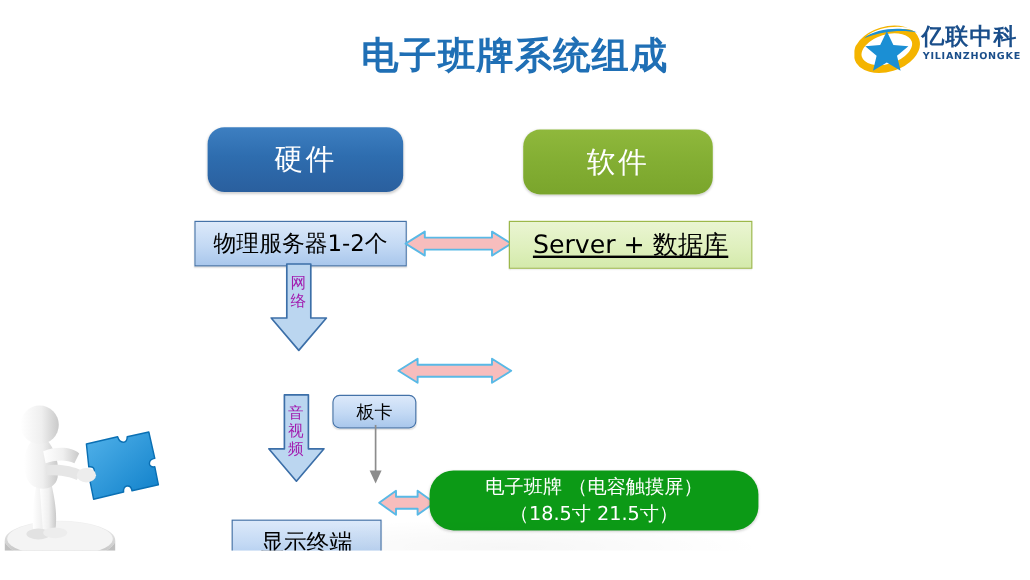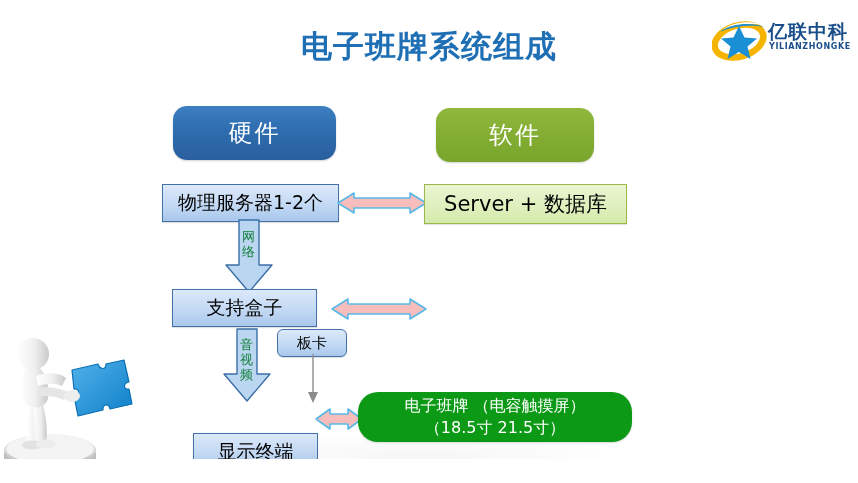--- a/index.html
+++ b/index.html
@@ -100,20 +100,21 @@
   .greenbox {
     position: absolute;
     background: linear-gradient(180deg, #EAF5D2 0%, #DFF0BE 55%, #D4EAAB 100%);
     border: 1px solid #9CB84A;
     display: flex;
     align-items: center;
     justify-content: center;
     color: #000000;
     font-size: 21px;
     box-shadow: 0 1px 1px rgba(0,0,0,0.10);
+    text-decoration: underline;
   }
   #box-serverdb { left: 424px; top: 184px; width: 201px; height: 38px; }
   #box-client   { left: 424px; top: 290px; width: 223px; height: 38px; }
   #box-panel {
     position: absolute;
     left: 358px; top: 392px; width: 274px; height: 50px;
     background: #0C9A16;
     border-radius: 20px;
     display: flex;
     flex-direction: column;
@@ -122,21 +123,21 @@
     color: #ffffff;
     font-size: 16px;
     line-height: 22px;
     box-shadow: 0 1px 2px rgba(0,0,0,0.15);
   }
   
   .hsvg, .vsvg, .thin-svg { position: absolute; }
   .arrow-label {
     position: absolute;
     width: 17px;
-    color: #15803d;
+    color: #a21caf;
     font-size: 13px;
     line-height: 15px;
     text-align: center;
     z-index: 5;
   }
   #label-network { left: 240px; top: 229px; }
   #label-av      { left: 238px; top: 337px; }
   
   #figure { position: absolute; left: 2px; top: 330px; width: 132px; height: 150px; }
   #ghost-shadow {
@@ -180,23 +181,20 @@
 
   <div class="greenbox" id="box-serverdb">
     <span>Server + 数据库</span>
   </div>
 
   <svg class="vsvg" style="left:222px; top:219px;" width="54" height="76" viewBox="0 0 54 76">
     <polygon points="17,1 37,1 37,46 50,46 27,73 4,46 17,46" fill="#BBD6F0" stroke="#3C6FA8" stroke-width="1.4" stroke-linejoin="round"></polygon>
   </svg>
   <div class="arrow-label" id="label-network">网络</div>
 
-  <div class="bluebox" id="box-support">
-    <span>支持盒子</span>
-  </div>
 
   <svg class="hsvg" style="left:330px; top:296px;" width="98" height="26" viewBox="0 0 98 26">
     <polygon points="2,13 18,3 18,8 80,8 80,3 96,13 80,23 80,18 18,18 18,23" fill="#F7BDBD" stroke="#59B9E6" stroke-width="1.6" stroke-linejoin="round"></polygon>
   </svg>
 
 
   <svg class="vsvg" style="left:220px; top:328px;" width="54" height="76" viewBox="0 0 54 76">
     <polygon points="17,1 37,1 37,46 50,46 27,73 4,46 17,46" fill="#BBD6F0" stroke="#3C6FA8" stroke-width="1.4" stroke-linejoin="round"></polygon>
   </svg>
   <div class="arrow-label" id="label-av">音视频</div>

